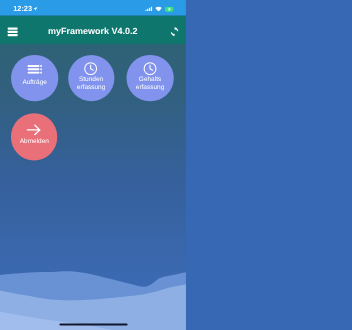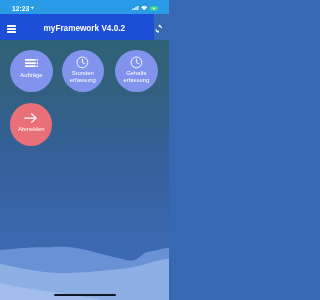--- a/index.html
+++ b/index.html
@@ -16,22 +16,22 @@
     position:absolute; left:12px; top:4.6px;
     font-size:6.7px; font-weight:bold; line-height:8px; letter-spacing:0px;
   }
   .sb-loc { position:absolute; left:29.6px; top:5.8px; }
   .sb-signal { position:absolute; left:132.3px; top:5.9px; }
   .sb-wifi   { position:absolute; left:140.8px; top:5.7px; }
   .sb-batt   { position:absolute; left:149.6px; top:5.8px; }
 
   
   .appbar {
-    position:absolute; left:0; top:14px; width:154px; height:26px;
-    background:#1d4ed8; color:#fff; z-index:30;
+    position:absolute; left:0; top:14px; width:169px; height:26px;
+    background:#0f766e; color:#fff; z-index:30;
   }
   .appbar-title {
     position:absolute; left:43.6px; top:9.1px;
     font-size:8.2px; font-weight:bold; line-height:11px; letter-spacing:0px;
   }
   .hamburger {
     position:absolute; left:7.1px; top:10.9px; width:8.9px; height:8.1px;
     display:flex; flex-direction:column; justify-content:space-between;
   }
   .hamburger i { display:block; height:1.7px; background:#fff; border-radius:0.4px; }

